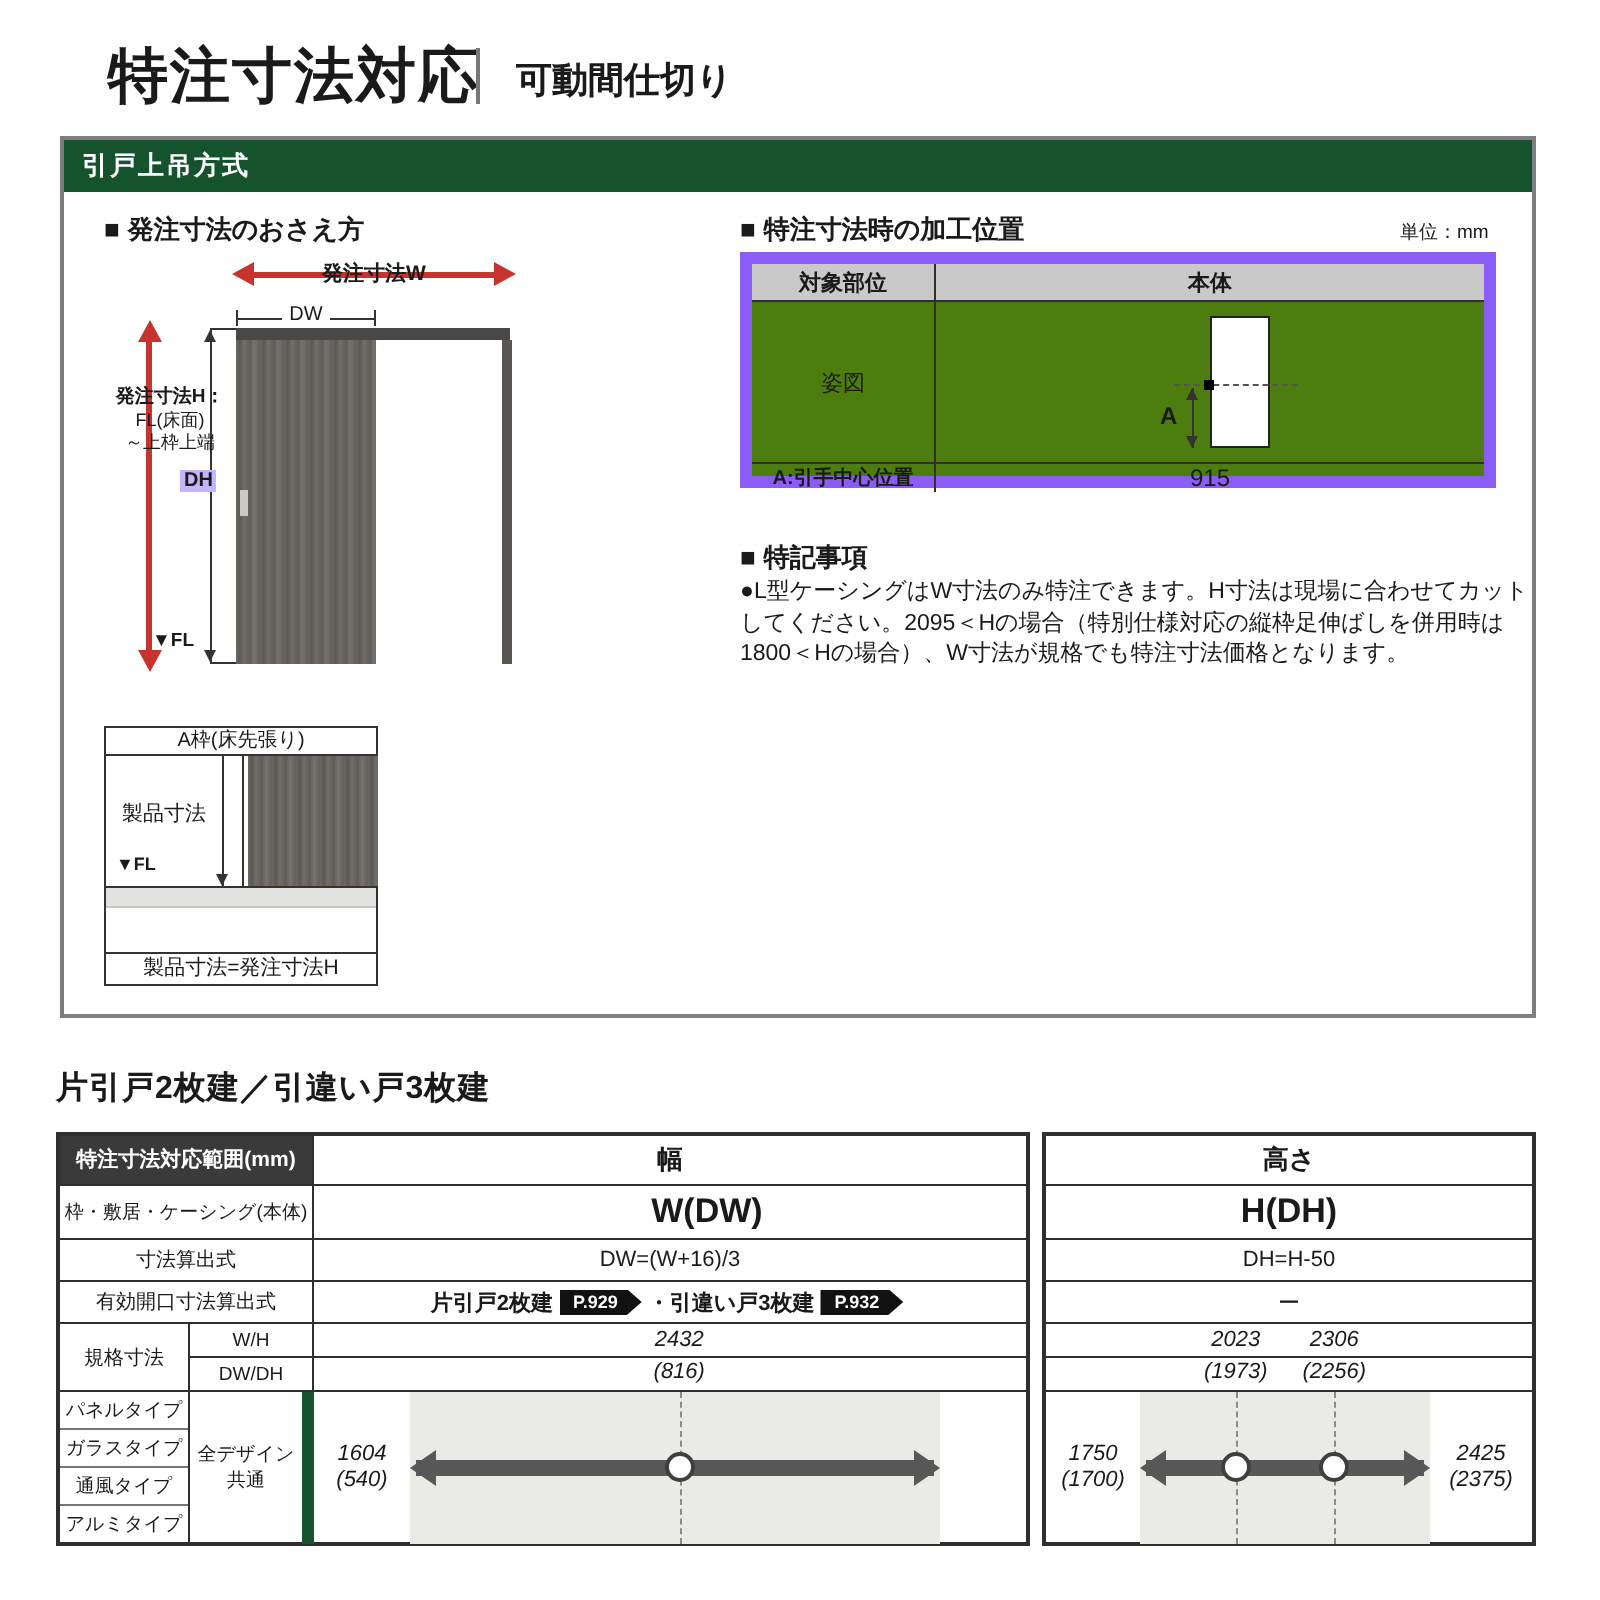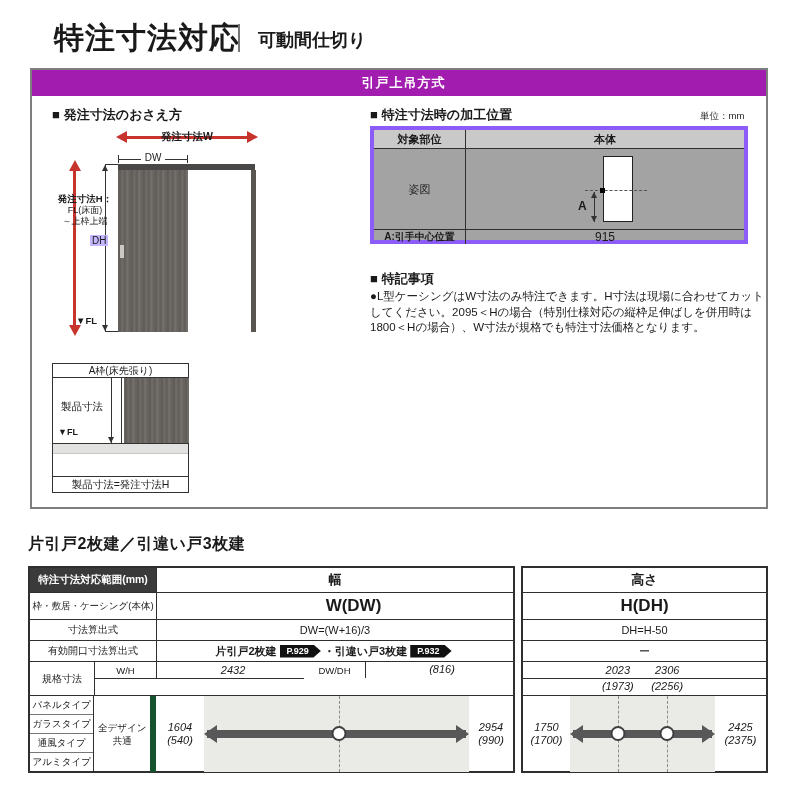--- a/index.html
+++ b/index.html
@@ -8,22 +8,22 @@
     width:800px; height:800px; position:relative; overflow:hidden;
     font-family:"Liberation Sans","DejaVu Sans",sans-serif; color:#1a1a1a;
   }
   
   .page-title { position:absolute; left:54px; top:18px; font-size:30px; font-weight:bold; letter-spacing:1px; }
   .title-divider { position:absolute; left:238px; top:24px; width:2px; height:28px; background:#777; }
   .page-subtitle { position:absolute; left:258px; top:28px; font-size:18px; font-weight:bold; }
 
   
   .panel { position:absolute; left:30px; top:68px; width:738px; height:441px; border:2px solid #7e7e7e; background:#fff; }
-  .panel-bar { position:absolute; left:0; top:0; right:0; height:26px; background:#a21caf; color:#fff;
-               font-size:13px; font-weight:bold; line-height:26px; padding-left:9px; letter-spacing:1px;text-align:center; }
+  .panel-bar { position:absolute; left:0; top:0; right:0; height:26px; background:#14532d; color:#fff;
+               font-size:13px; font-weight:bold; line-height:26px; padding-left:9px; letter-spacing:1px; }
   .sec-head { position:absolute; font-size:13px; font-weight:bold; white-space:nowrap; }
   .sec-head .mark { margin-right:4px; }
 
   
   .wood { background:repeating-linear-gradient(90deg,#6b6763 0px,#5c5854 2px,#716d69 4px,#605c58 7px,#767270 9px,#635f5b 12px); }
 
   
   .red-arrow-h { position:absolute; height:12px; }
   .red-arrow-h .line { position:absolute; left:7px; right:7px; top:5px; height:3px; background:#c7342e; }
   .red-arrow-h .tipL { position:absolute; left:0; top:0; width:0; height:0; border-top:6px solid transparent; border-bottom:6px solid transparent; border-right:11px solid #c7342e; }
@@ -34,21 +34,21 @@
   .red-arrow-v .tipB { position:absolute; bottom:0; left:0; width:0; height:0; border-left:6px solid transparent; border-right:6px solid transparent; border-top:11px solid #c7342e; }
 
   .thinline-v { position:absolute; width:1px; background:#333; }
   .thinline-h { position:absolute; height:1px; background:#333; }
   .dim-tip-up   { position:absolute; width:0; height:0; border-left:3px solid transparent; border-right:3px solid transparent; border-bottom:6px solid #333; }
   .dim-tip-down { position:absolute; width:0; height:0; border-left:3px solid transparent; border-right:3px solid transparent; border-top:6px solid #333; }
 
   .lbl { position:absolute; white-space:nowrap; }
 
   
-  .proc-table { position:absolute; left:338px; top:56px; width:378px; height:118px; border:4px solid #8b5cf6; background:#a3a3a3; }
+  .proc-table { position:absolute; left:338px; top:56px; width:378px; height:118px; border:6px solid #8b5cf6; background:#4d7c0f; }
   .proc-row { display:flex; width:100%; }
   .proc-cell { display:flex; align-items:center; justify-content:center; }
   .proc-head { background:#c9c9c9; font-weight:bold; font-size:11px; }
   .cell-part { width:92px; border-right:1px solid #2f2f2f; }
   .cell-body { flex:1; }
   .bb { border-bottom:1px solid #2f2f2f; }
 
   
   .remark-text { position:absolute; font-size:11.5px; line-height:15.5px; }
 
@@ -118,21 +118,21 @@
     <div class="wood" style="position:absolute; left:86px; top:100px; width:70px; height:162px;"></div>
     <div style="position:absolute; left:88px; top:175px; width:4px; height:13px; background:#ccc9c5;"></div>
 
     <div style="position:absolute; left:219px; top:100px; width:5px; height:162px; background:#595652;"></div>
 
     <div class="thinline-h" style="left:73px; top:94px; width:13px;"></div>
     <div class="thinline-h" style="left:73px; top:261px; width:13px;"></div>
     <div class="thinline-v" style="left:73px; top:95px; height:166px;"></div>
     <div class="dim-tip-up" style="left:70px; top:95px;"></div>
     <div class="dim-tip-down" style="left:70px; top:255px;"></div>
-    <div class="lbl" style="left:58px; top:165px; font-size:10px;"><span style="background:#c4b5fd; padding:0 2px;">DH</span></div>
+    <div class="lbl" style="left:58px; top:165px; font-size:10px;"><span style="background:#c4b5fd; padding:0 2px;font-weight:bold;">DH</span></div>
 
     <div class="red-arrow-v" style="left:37px; top:90px; height:176px;">
       <div class="line"></div>
         <div class="tipT"></div>
         <div class="tipB"></div>
     </div>
 
     <div class="lbl" style="left:10px; top:123px; width:86px; text-align:center; font-size:9px; line-height:11.5px;">
       <div style="font-weight:bold; font-size:9.5px;">発注寸法H：</div>
       <div>FL(床面)</div>
@@ -210,21 +210,21 @@
       <div class="scell c-val" style="font-size:11px; font-weight:bold;">
         <span>片引戸2枚建</span>
         <span class="badge">P.929</span>
         <span>・引違い戸3枚建</span>
         <span class="badge">P.932</span>
       </div>
     </div>
 
     <div class="srow bb" style="height:34px;">
       <div class="scell sub-l">規格寸法</div>
-      <div style="flex:1; display:flex; flex-direction:row;">
+      <div style="flex:1; display:flex; flex-direction:column;">
         <div class="srow" style="height:17px; border-bottom:1px solid #2f2f2f;">
           <div class="scell sub-r">W/H</div>
           <div class="range-cell">
             <div style="width:48px;"></div>
             <div class="vz">
                 <span class="pos-val" style="left:51%; top:2px;">2432</span>
               </div>
             <div style="width:44px;"></div>
           </div>
         </div>
@@ -256,24 +256,20 @@
         <div class="rz-left" style="width:48px;">
           <div>1604</div>
           <div>(540)</div>
         </div>
         <div class="rz-mid" style="width:265px;">
           <div class="dashline" style="left:51%;"></div>
           <div class="bar-track"></div>
           <div class="bar-tipL"></div>
           <div class="bar-tipR"></div>
           <div class="bar-dot" style="left:51%;"></div>
-        </div>
-        <div class="rz-right" style="width:44px;">
-          <div>2954</div>
-          <div>(990)</div>
         </div>
       </div>
     </div>
   </div>
 
   <div class="spec-table spec-right">
     <div class="srow bb" style="height:25px;">
       <div class="scell c-val" style="font-size:13px; font-weight:bold;">高さ</div>
     </div>
     <div class="srow bb" style="height:27px;">

